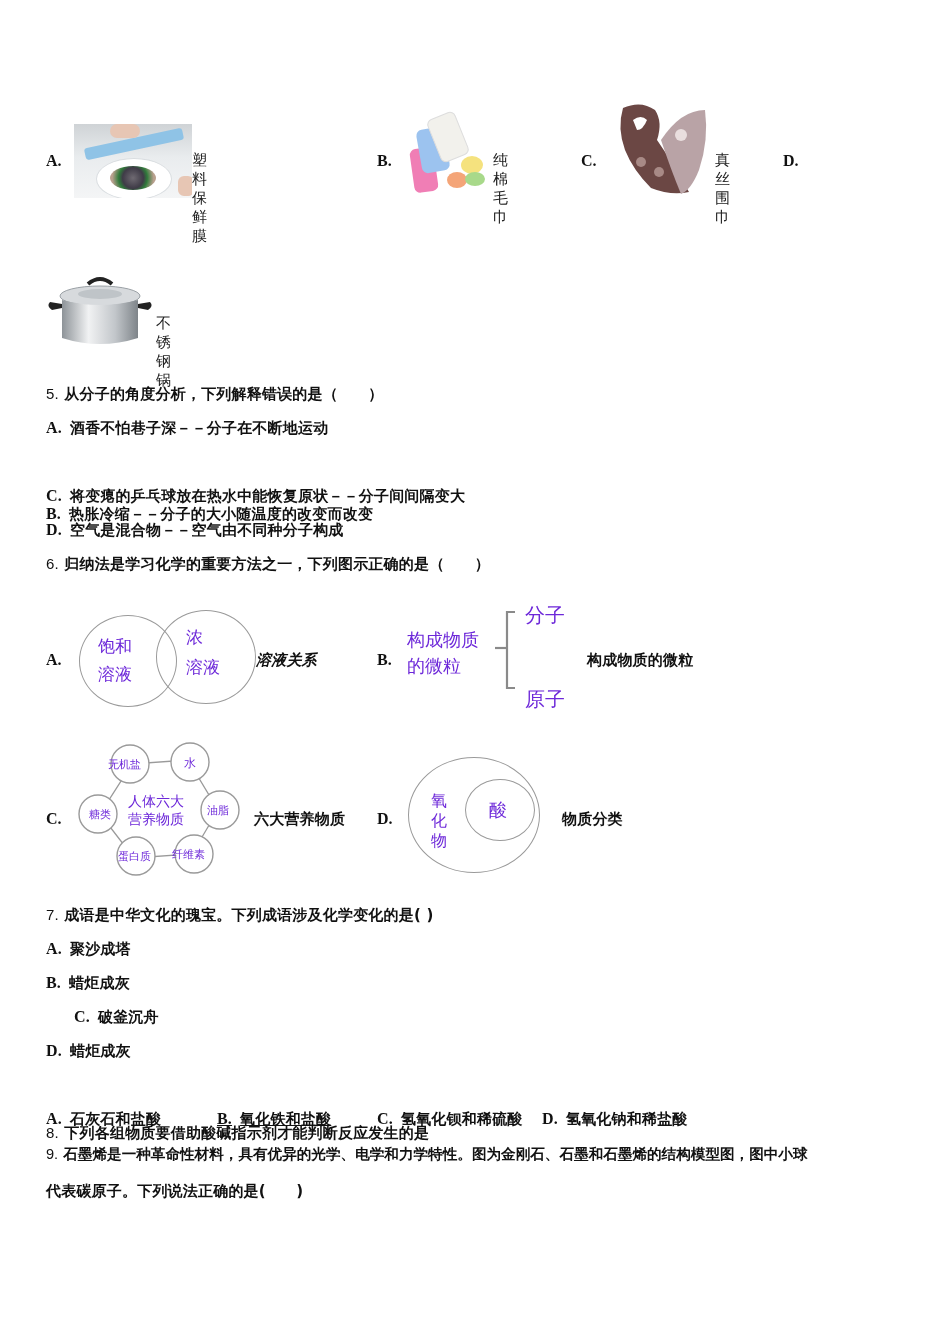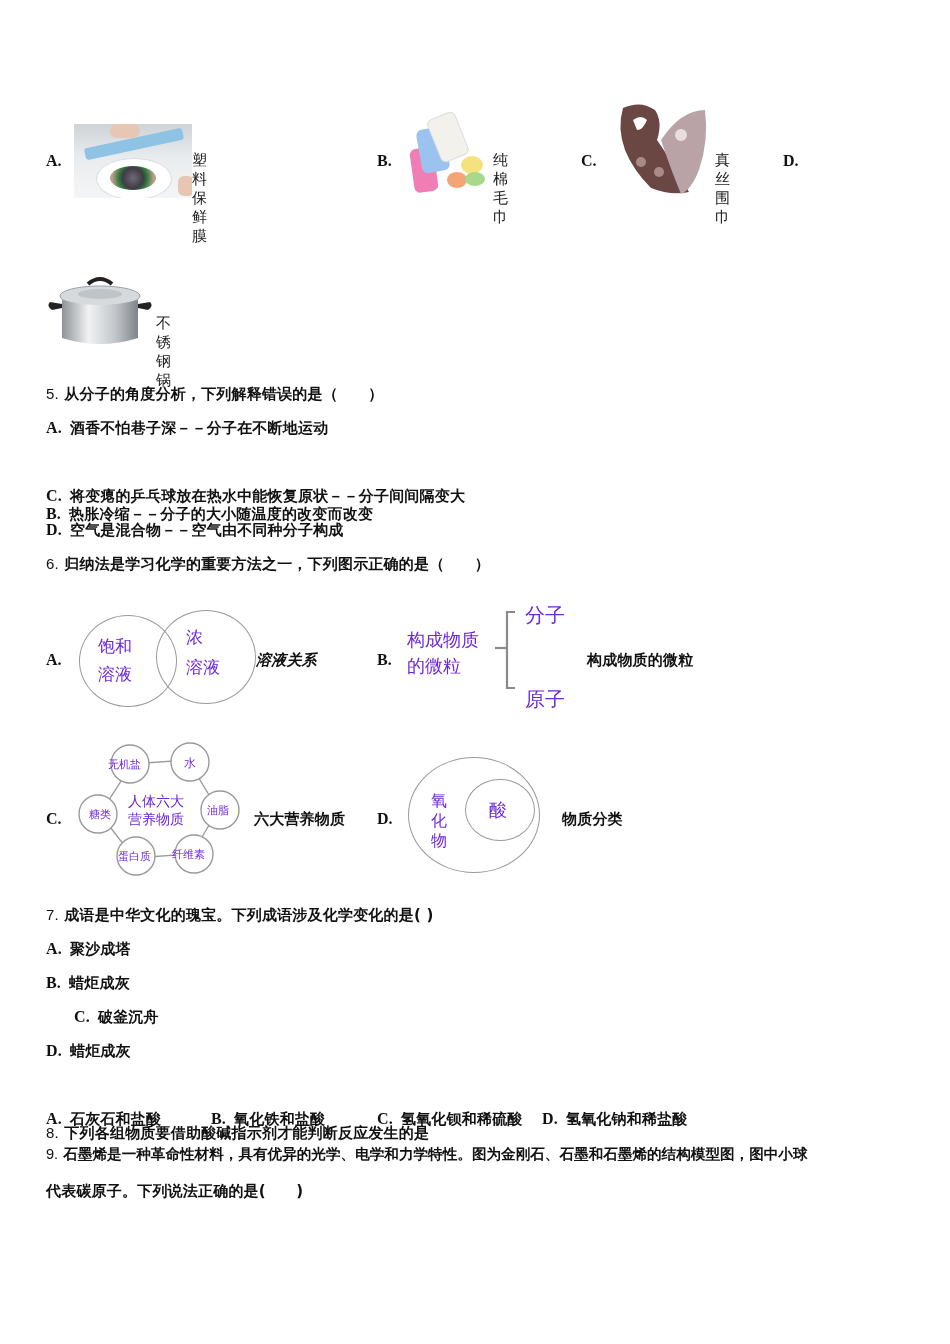--- a/index.html
+++ b/index.html
@@ -189,21 +189,21 @@
   <span class="opt-letter">D.</span><span>蜡炬成灰</span>
 </div>
 
 <div class="abs q" style="left:46px;top:1076px;margin-top:48px;">
   <span class="qnum">8.</span>
   <span>下列各组物质要借助酸碱指示剂才能判断反应发生的是</span>
 </div>
 <div class="abs q" style="left:46px;top:1110px;">
   <span class="opt-letter">A.</span><span>石灰石和盐酸</span>
 </div>
-<div class="abs q" style="left:211px;top:1110px;">
+<div class="abs q" style="left:217px;top:1110px;text-decoration:underline;">
   <span class="opt-letter">B.</span><span>氧化铁和盐酸</span>
 </div>
 <div class="abs q" style="left:377px;top:1110px;">
   <span class="opt-letter">C.</span><span>氢氧化钡和稀硫酸</span>
 </div>
 <div class="abs q" style="left:542px;top:1110px;">
   <span class="opt-letter">D.</span><span>氢氧化钠和稀盐酸</span>
 </div>
 
 <div class="abs q" style="left:46px;top:1145px;font-size:14.6px;letter-spacing:0;">

